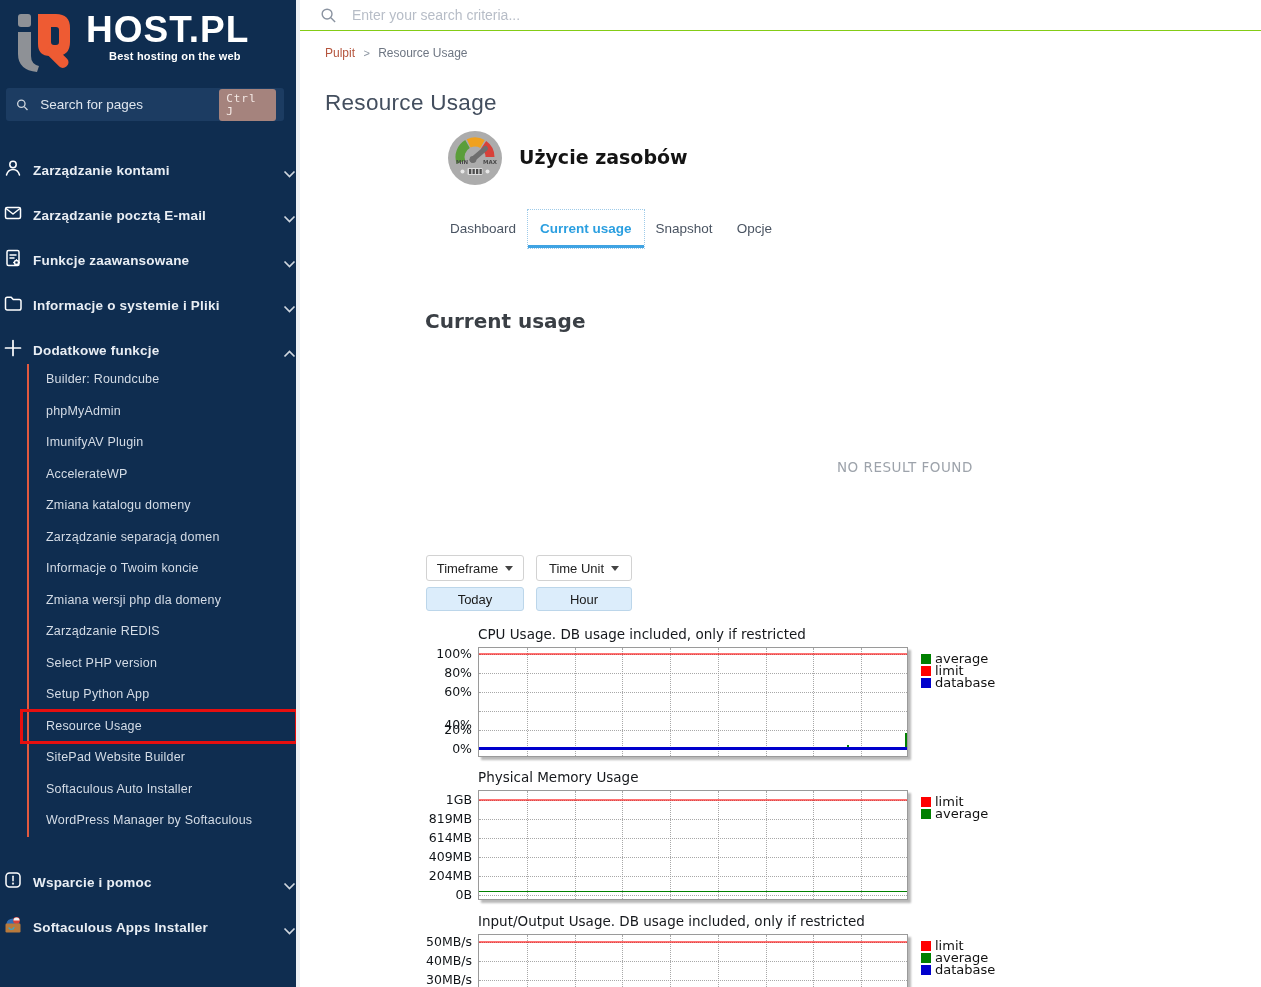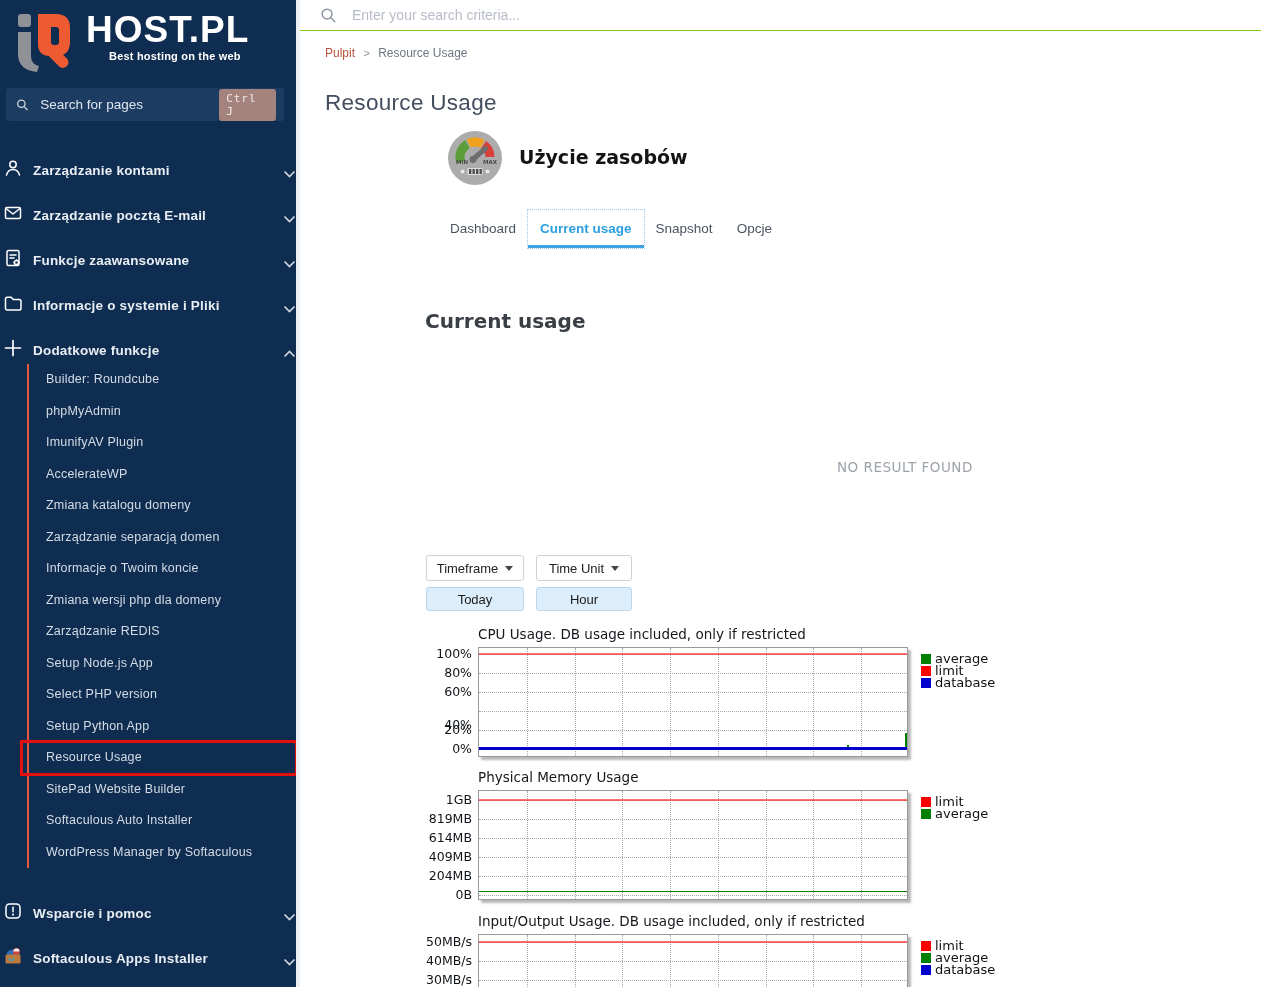--- a/index.html
+++ b/index.html
@@ -210,21 +210,20 @@
     <ul class="submenu">
         <li>Builder: Roundcube</li>
         <li>phpMyAdmin</li>
         <li>ImunifyAV Plugin</li>
         <li>AccelerateWP</li>
         <li>Zmiana katalogu domeny</li>
         <li>Zarządzanie separacją domen</li>
         <li>Informacje o Twoim koncie</li>
         <li>Zmiana wersji php dla domeny</li>
         <li>Zarządzanie REDIS</li>
-        <li>Setup Node.js App</li>
         <li>Select PHP version</li>
         <li>Setup Python App</li>
         <li class="hl">Resource Usage</li>
         <li>SitePad Website Builder</li>
         <li>Softaculous Auto Installer</li>
         <li>WordPress Manager by Softaculous</li>
       </ul>
 
     <div class="nav-item">
       <span class="nav-ic">

